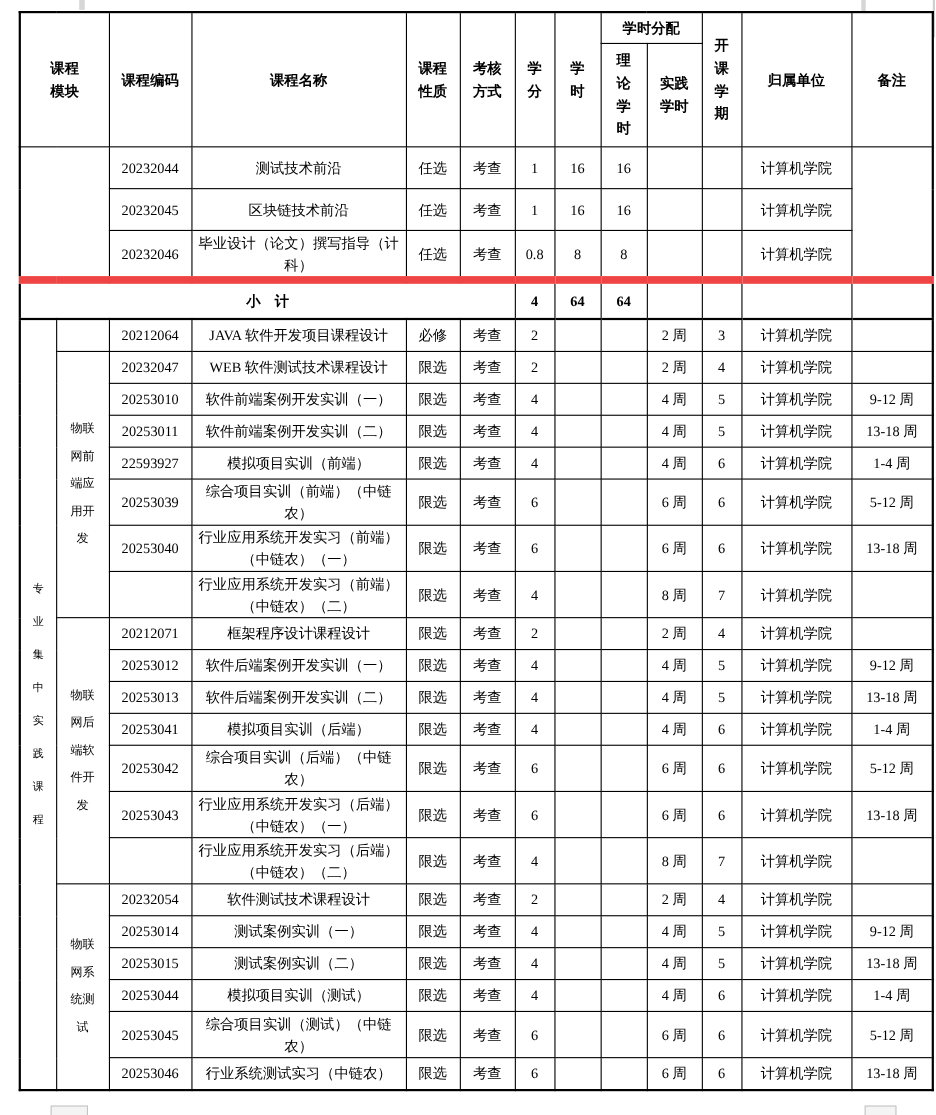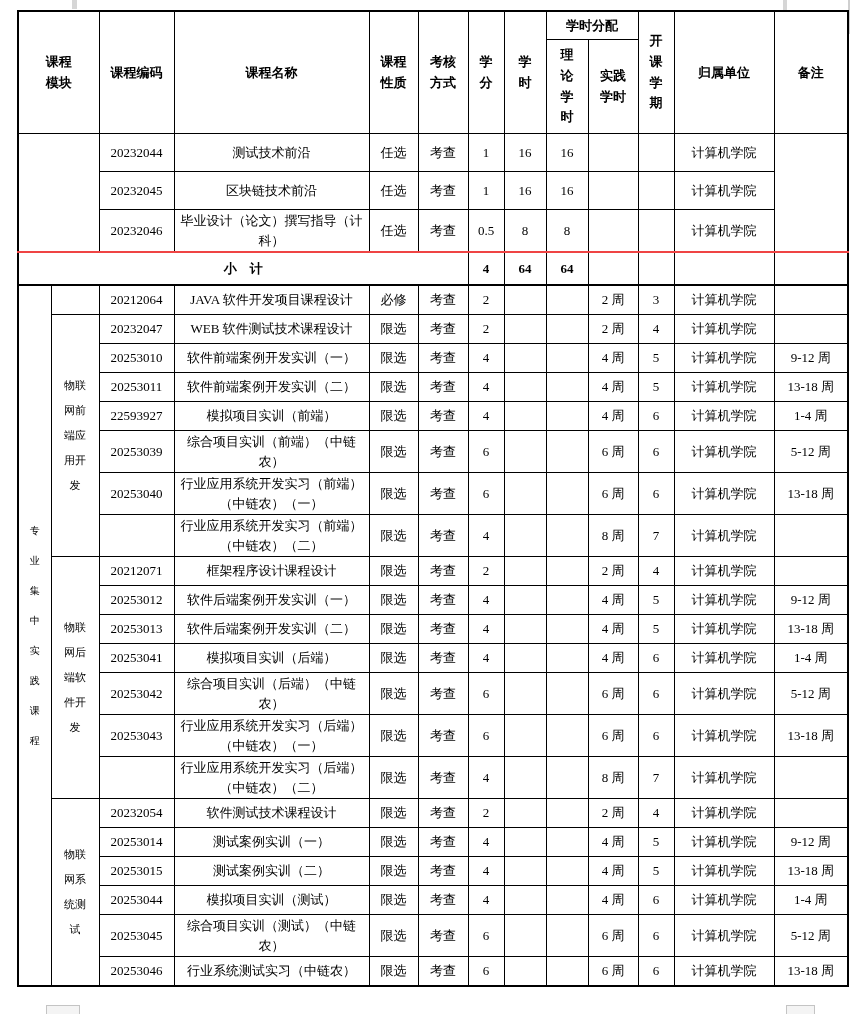--- a/index.html
+++ b/index.html
@@ -38,21 +38,21 @@
     word-break:break-word;
   }
   thead th { font-weight:bold; padding:0 1px; }
   thead tr.h1 th.alloc { height:27px;margin-left:17px; }
   thead tr.h2 th { height:93px; }
 
   tbody td { height:26px; }
   tr.sec-top td { height:35px; }
   tr.subtotal td {
     height:29px; font-weight:bold;
-    border-top:2px solid #ef4444; border-bottom:2px solid #000;
+    border-top:7px solid #ef4444; border-bottom:2px solid #000;
   }
   td.cell-name { padding:1px 3px; }
 
   
   .v1 { display:inline-block; width:1.05em; word-break:break-all; line-height:1.6; }
   .w2 { display:inline-block; width:2.15em; word-break:break-all; line-height:1.6; }
   .vlabel {
     display:inline-block; width:1.05em; word-break:break-all;
     line-height:30px; font-size:10px;
   }
@@ -128,21 +128,21 @@
         <td>16</td>
         <td></td>
         <td></td>
         <td>计算机学院</td>
       </tr>
       <tr class="sec-top">
         <td>20232046</td>
         <td class="cell-name">毕业设计（论文）撰写指导（计科）</td>
         <td>任选</td>
         <td>考查</td>
-        <td>0.5</td>
+        <td>0.8</td>
         <td>8</td>
         <td>8</td>
         <td></td>
         <td></td>
         <td>计算机学院</td>
       </tr>
       <tr class="subtotal">
         <td colspan="6">小　计</td>
         <td>4</td>
         <td>64</td>

